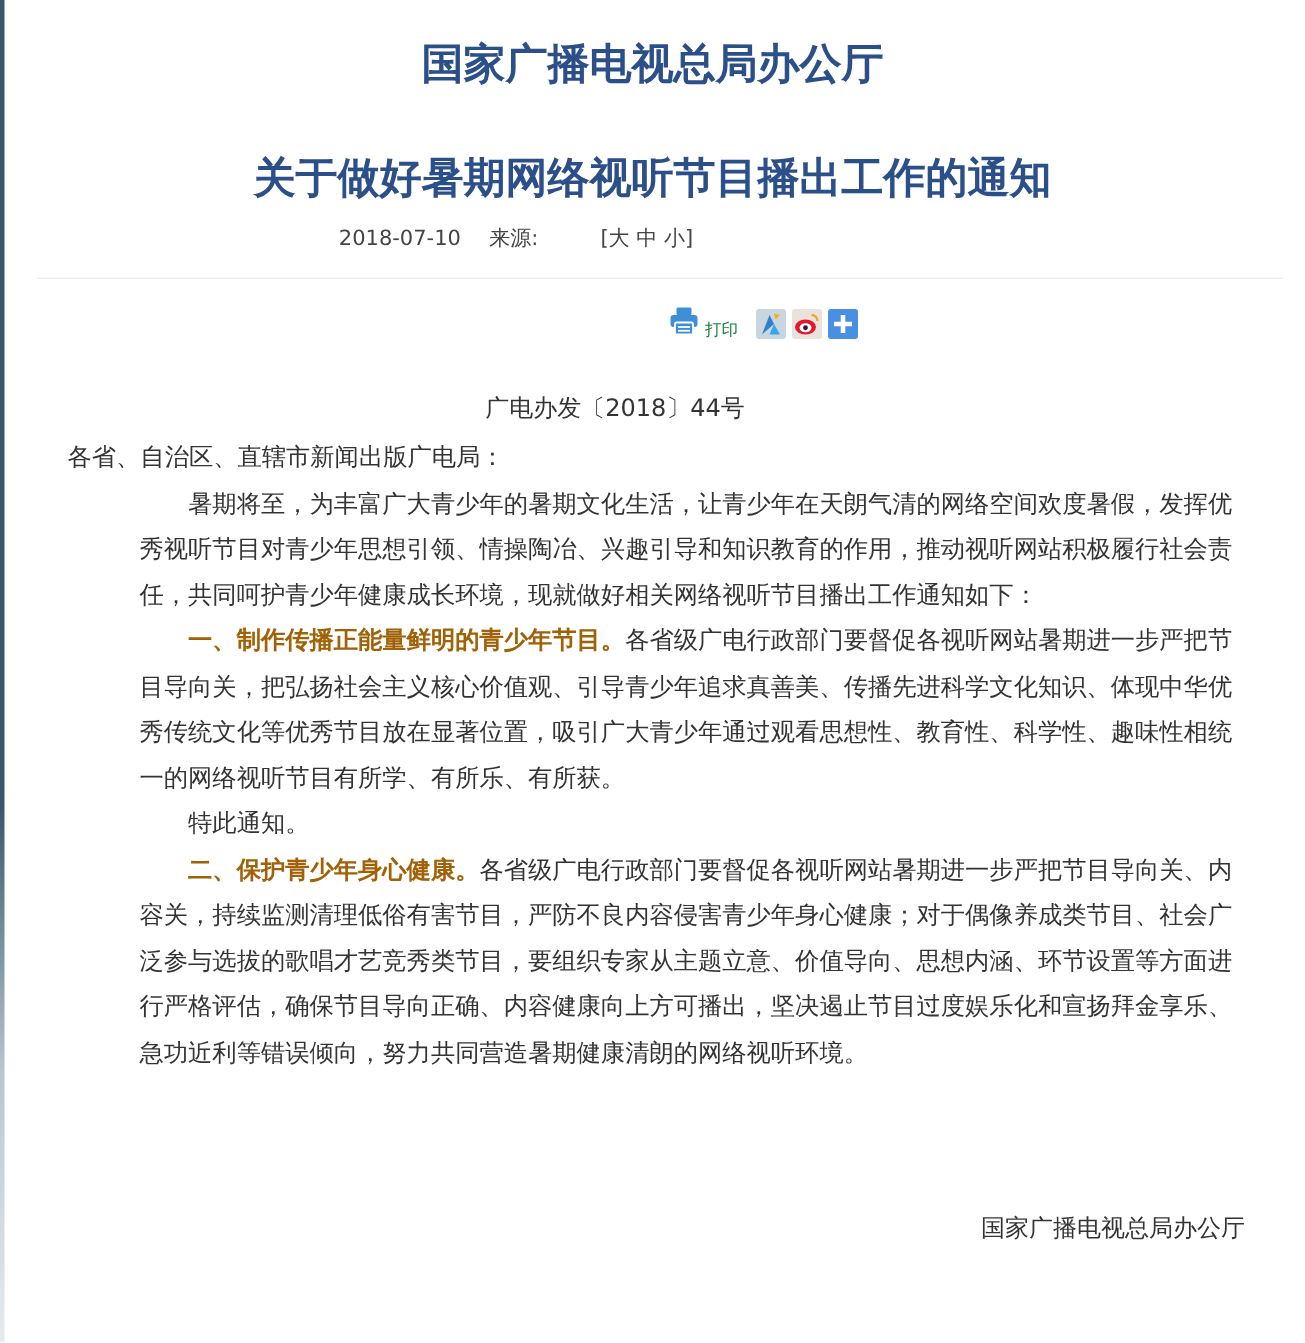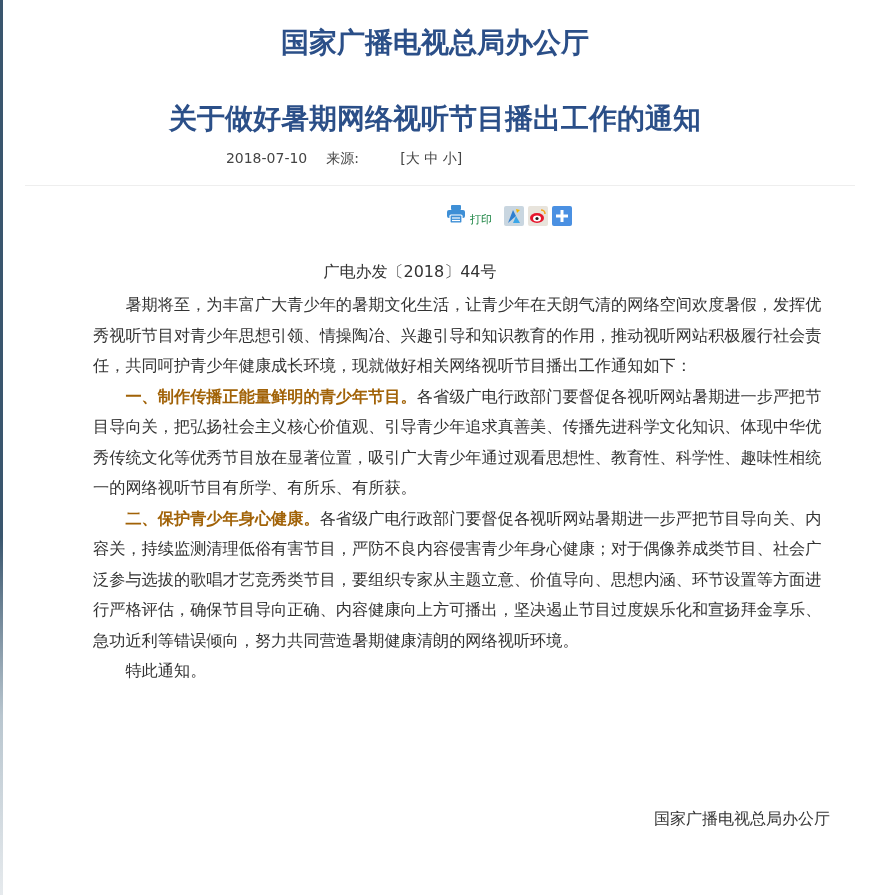--- a/index.html
+++ b/index.html
@@ -159,21 +159,22 @@
       <rect width="20" height="20" rx="2" fill="#4a90e2"></rect>
       <rect x="8.5" y="4" width="3" height="12" fill="#ffffff"></rect>
       <rect x="4" y="8.5" width="12" height="3" fill="#ffffff"></rect>
     </svg>
   </span>
 </div>
 
 <div class="doc-number">广电办发〔2018〕44号</div>
 
 <div class="body-text">
+  <p>各省、自治区、直辖市新闻出版广电局：</p>
   <p class="indent">暑期将至，为丰富广大青少年的暑期文化生活，让青少年在天朗气清的网络空间欢度暑假，发挥优秀视听节目对青少年思想引领、情操陶冶、兴趣引导和知识教育的作用，推动视听网站积极履行社会责任，共同呵护青少年健康成长环境，现就做好相关网络视听节目播出工作通知如下：</p>
   <p class="indent"><b>一、制作传播正能量鲜明的青少年节目。</b><span>各省级广电行政部门要督促各视听网站暑期进一步严把节目导向关，把弘扬社会主义核心价值观、引导青少年追求真善美、传播先进科学文化知识、体现中华优秀传统文化等优秀节目放在显著位置，吸引广大青少年通过观看思想性、教育性、科学性、趣味性相统一的网络视听节目有所学、有所乐、有所获。</span></p>
+  <p class="indent">特此通知。</p>
   <p class="indent"><b>二、保护青少年身心健康。</b><span>各省级广电行政部门要督促各视听网站暑期进一步严把节目导向关、内容关，持续监测清理低俗有害节目，严防不良内容侵害青少年身心健康；对于偶像养成类节目、社会广泛参与选拔的歌唱才艺竞秀类节目，要组织专家从主题立意、价值导向、思想内涵、环节设置等方面进行严格评估，确保节目导向正确、内容健康向上方可播出，坚决遏止节目过度娱乐化和宣扬拜金享乐、急功近利等错误倾向，努力共同营造暑期健康清朗的网络视听环境。</span></p>
-  <p class="indent">特此通知。</p>
 </div>
 
 <div class="signature">
   <div>国家广播电视总局办公厅</div>
 </div>
 
 </body></html>

